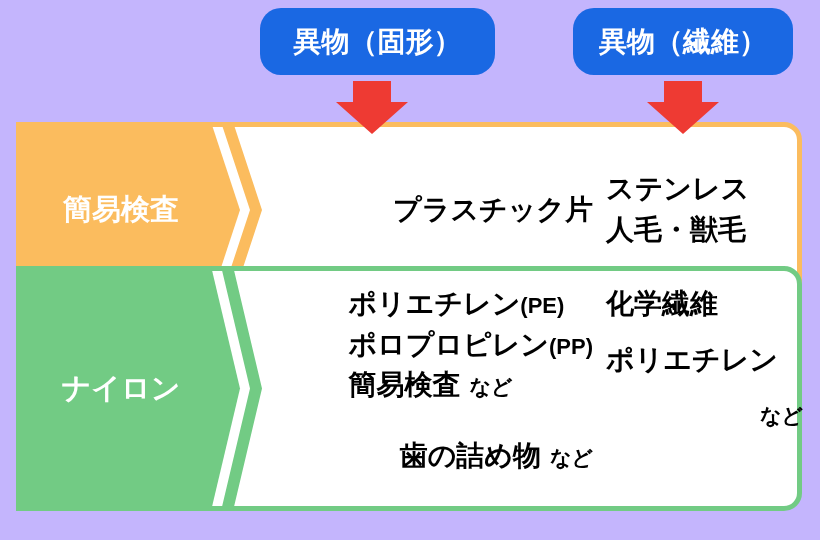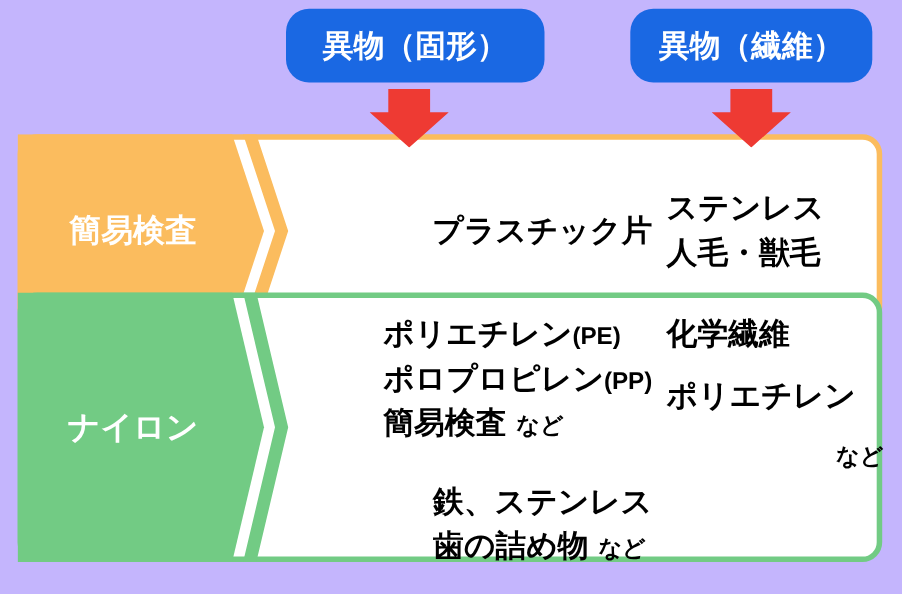--- a/index.html
+++ b/index.html
@@ -135,21 +135,20 @@
     </svg>
     <div class="band-label">ナイロン</div>
 
     <div class="col col-left">
       <div class="group-plastic">
         <div><span>ポリエチレン</span><span class="code">(PE)</span></div>
         <div><span>ポロプロピレン</span><span class="code">(PP)</span></div>
         <div><span>簡易検査</span><span class="etc">など</span></div>
       </div>
       <div class="group-metal">
-        <div>鉄、ステンレス</div>
         <div><span>歯の詰め物</span><span class="etc">など</span></div>
       </div>
     </div>
 
     <div class="col col-right">
       <div>化学繊維</div>
       <div>ポリエチレン</div>
       <div class="etc-line">など</div>
     </div>
   </div>

